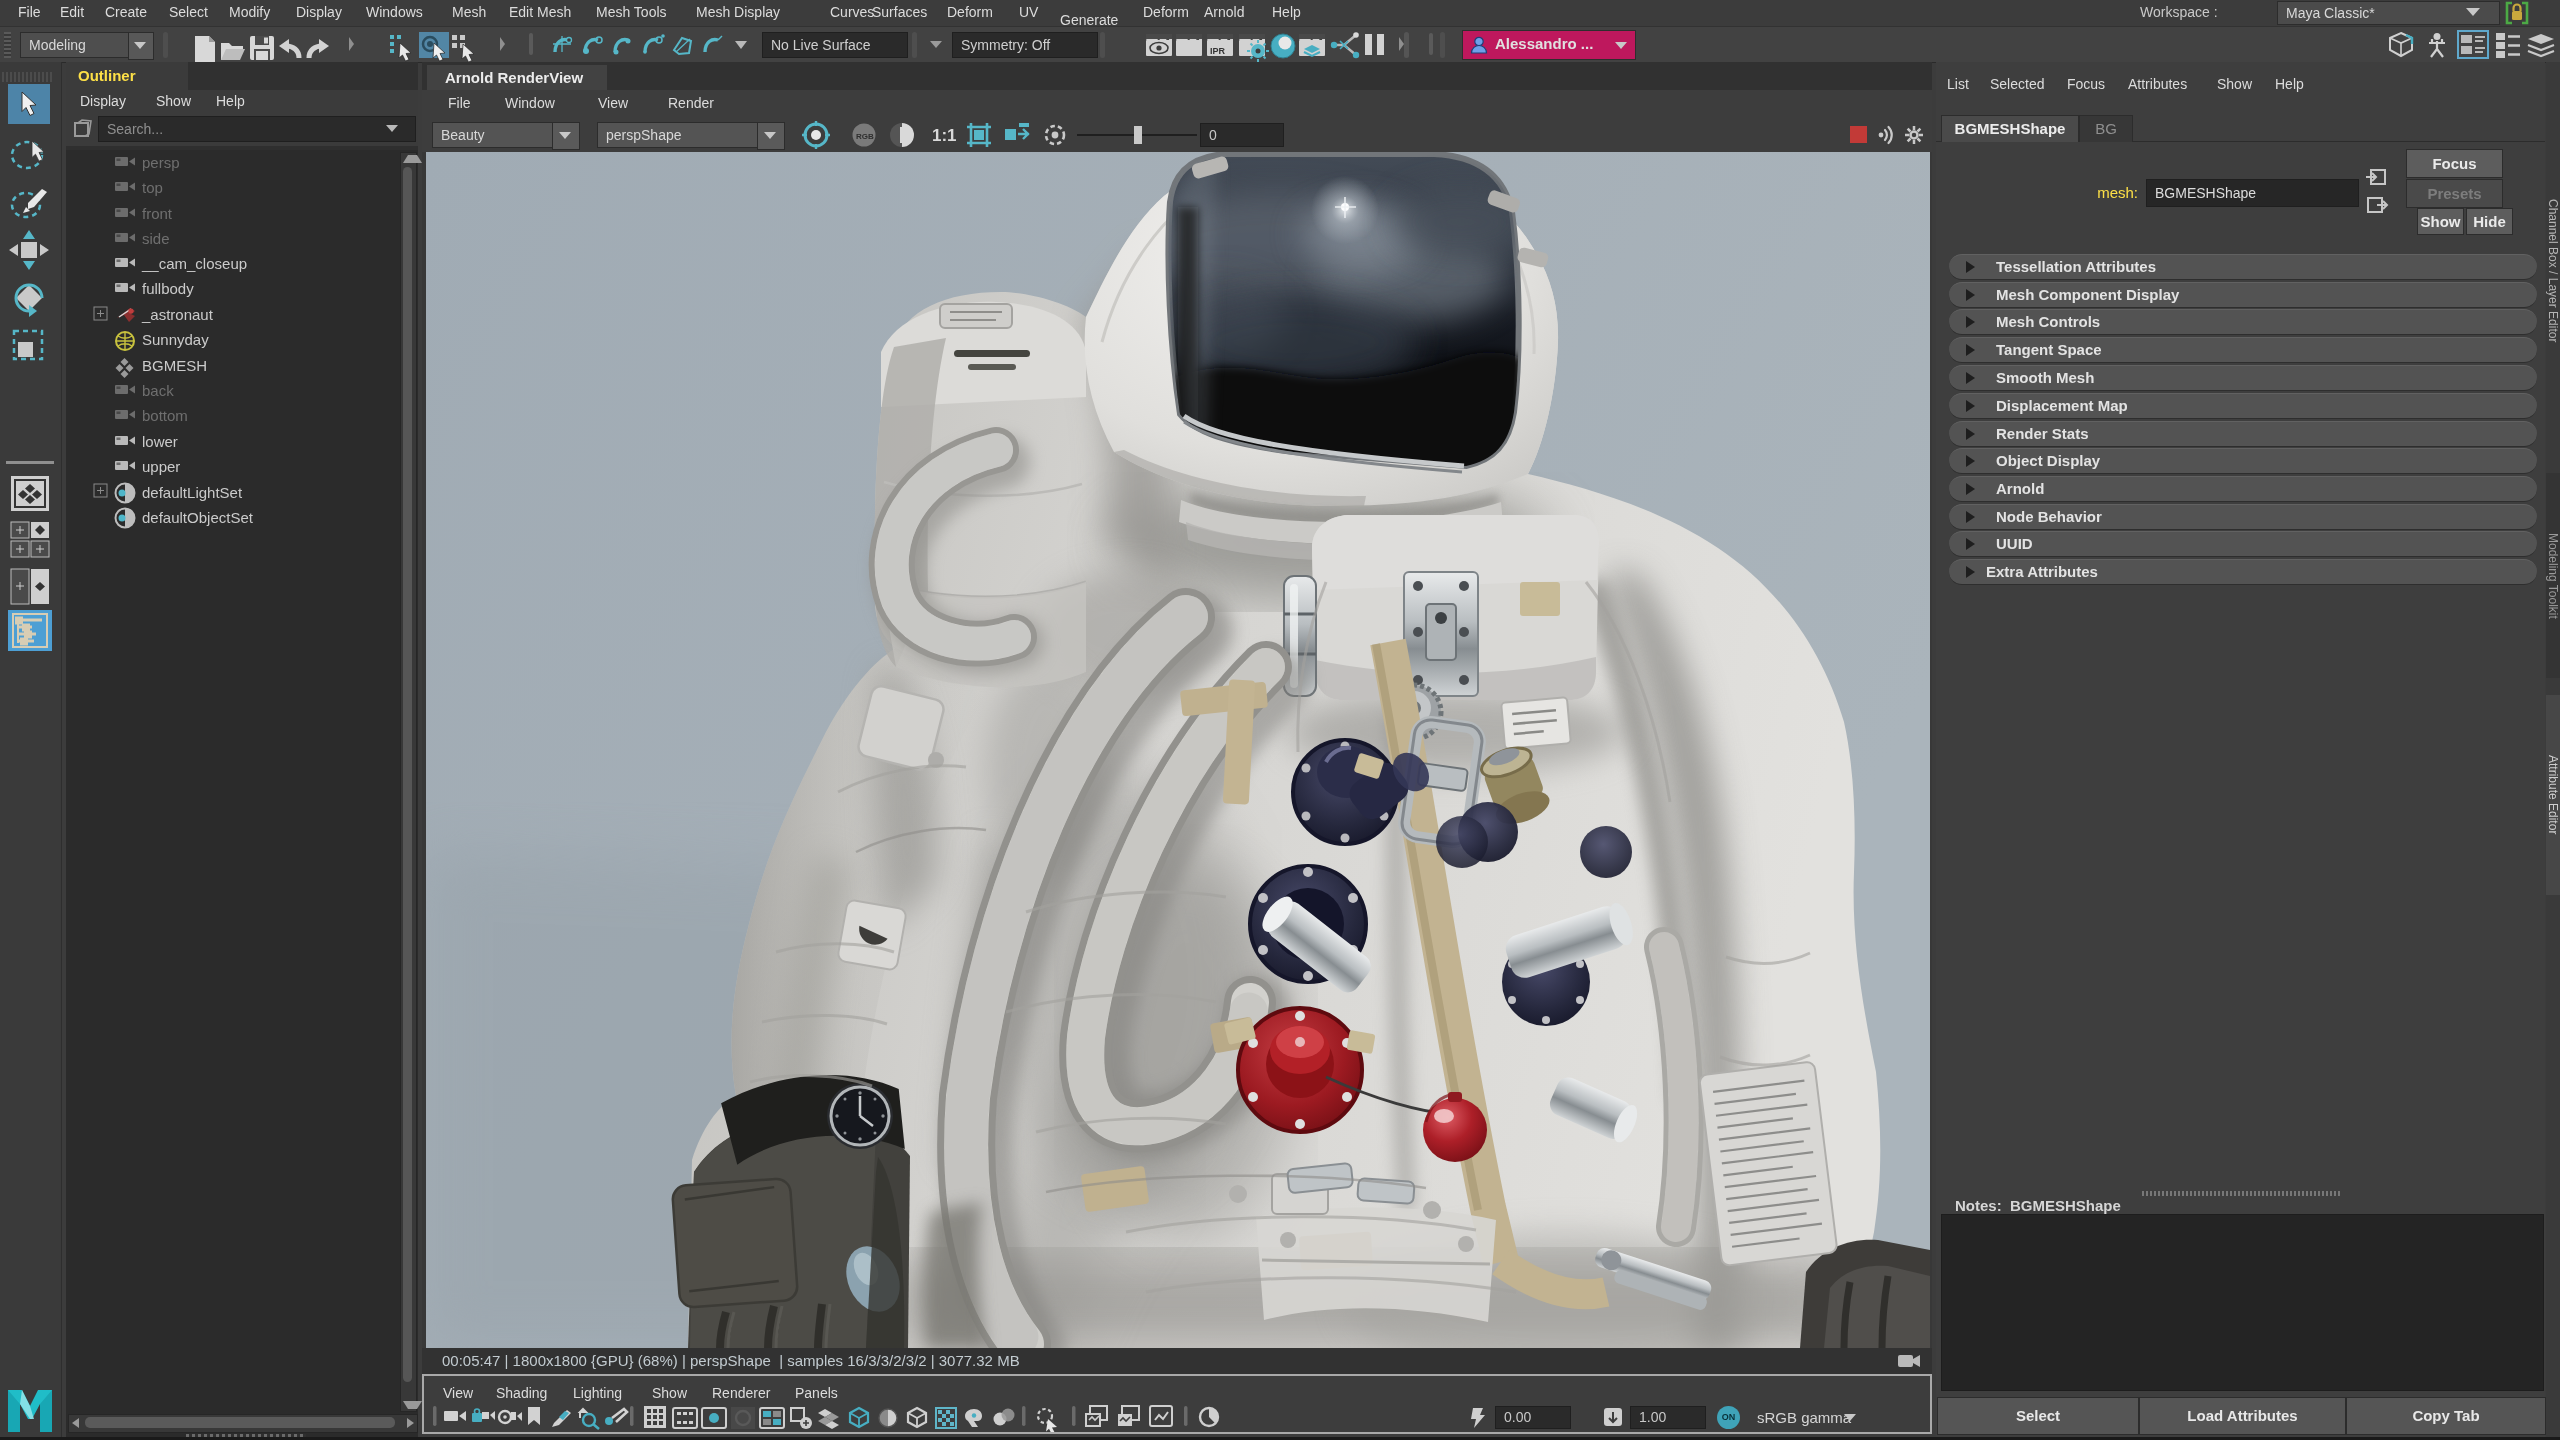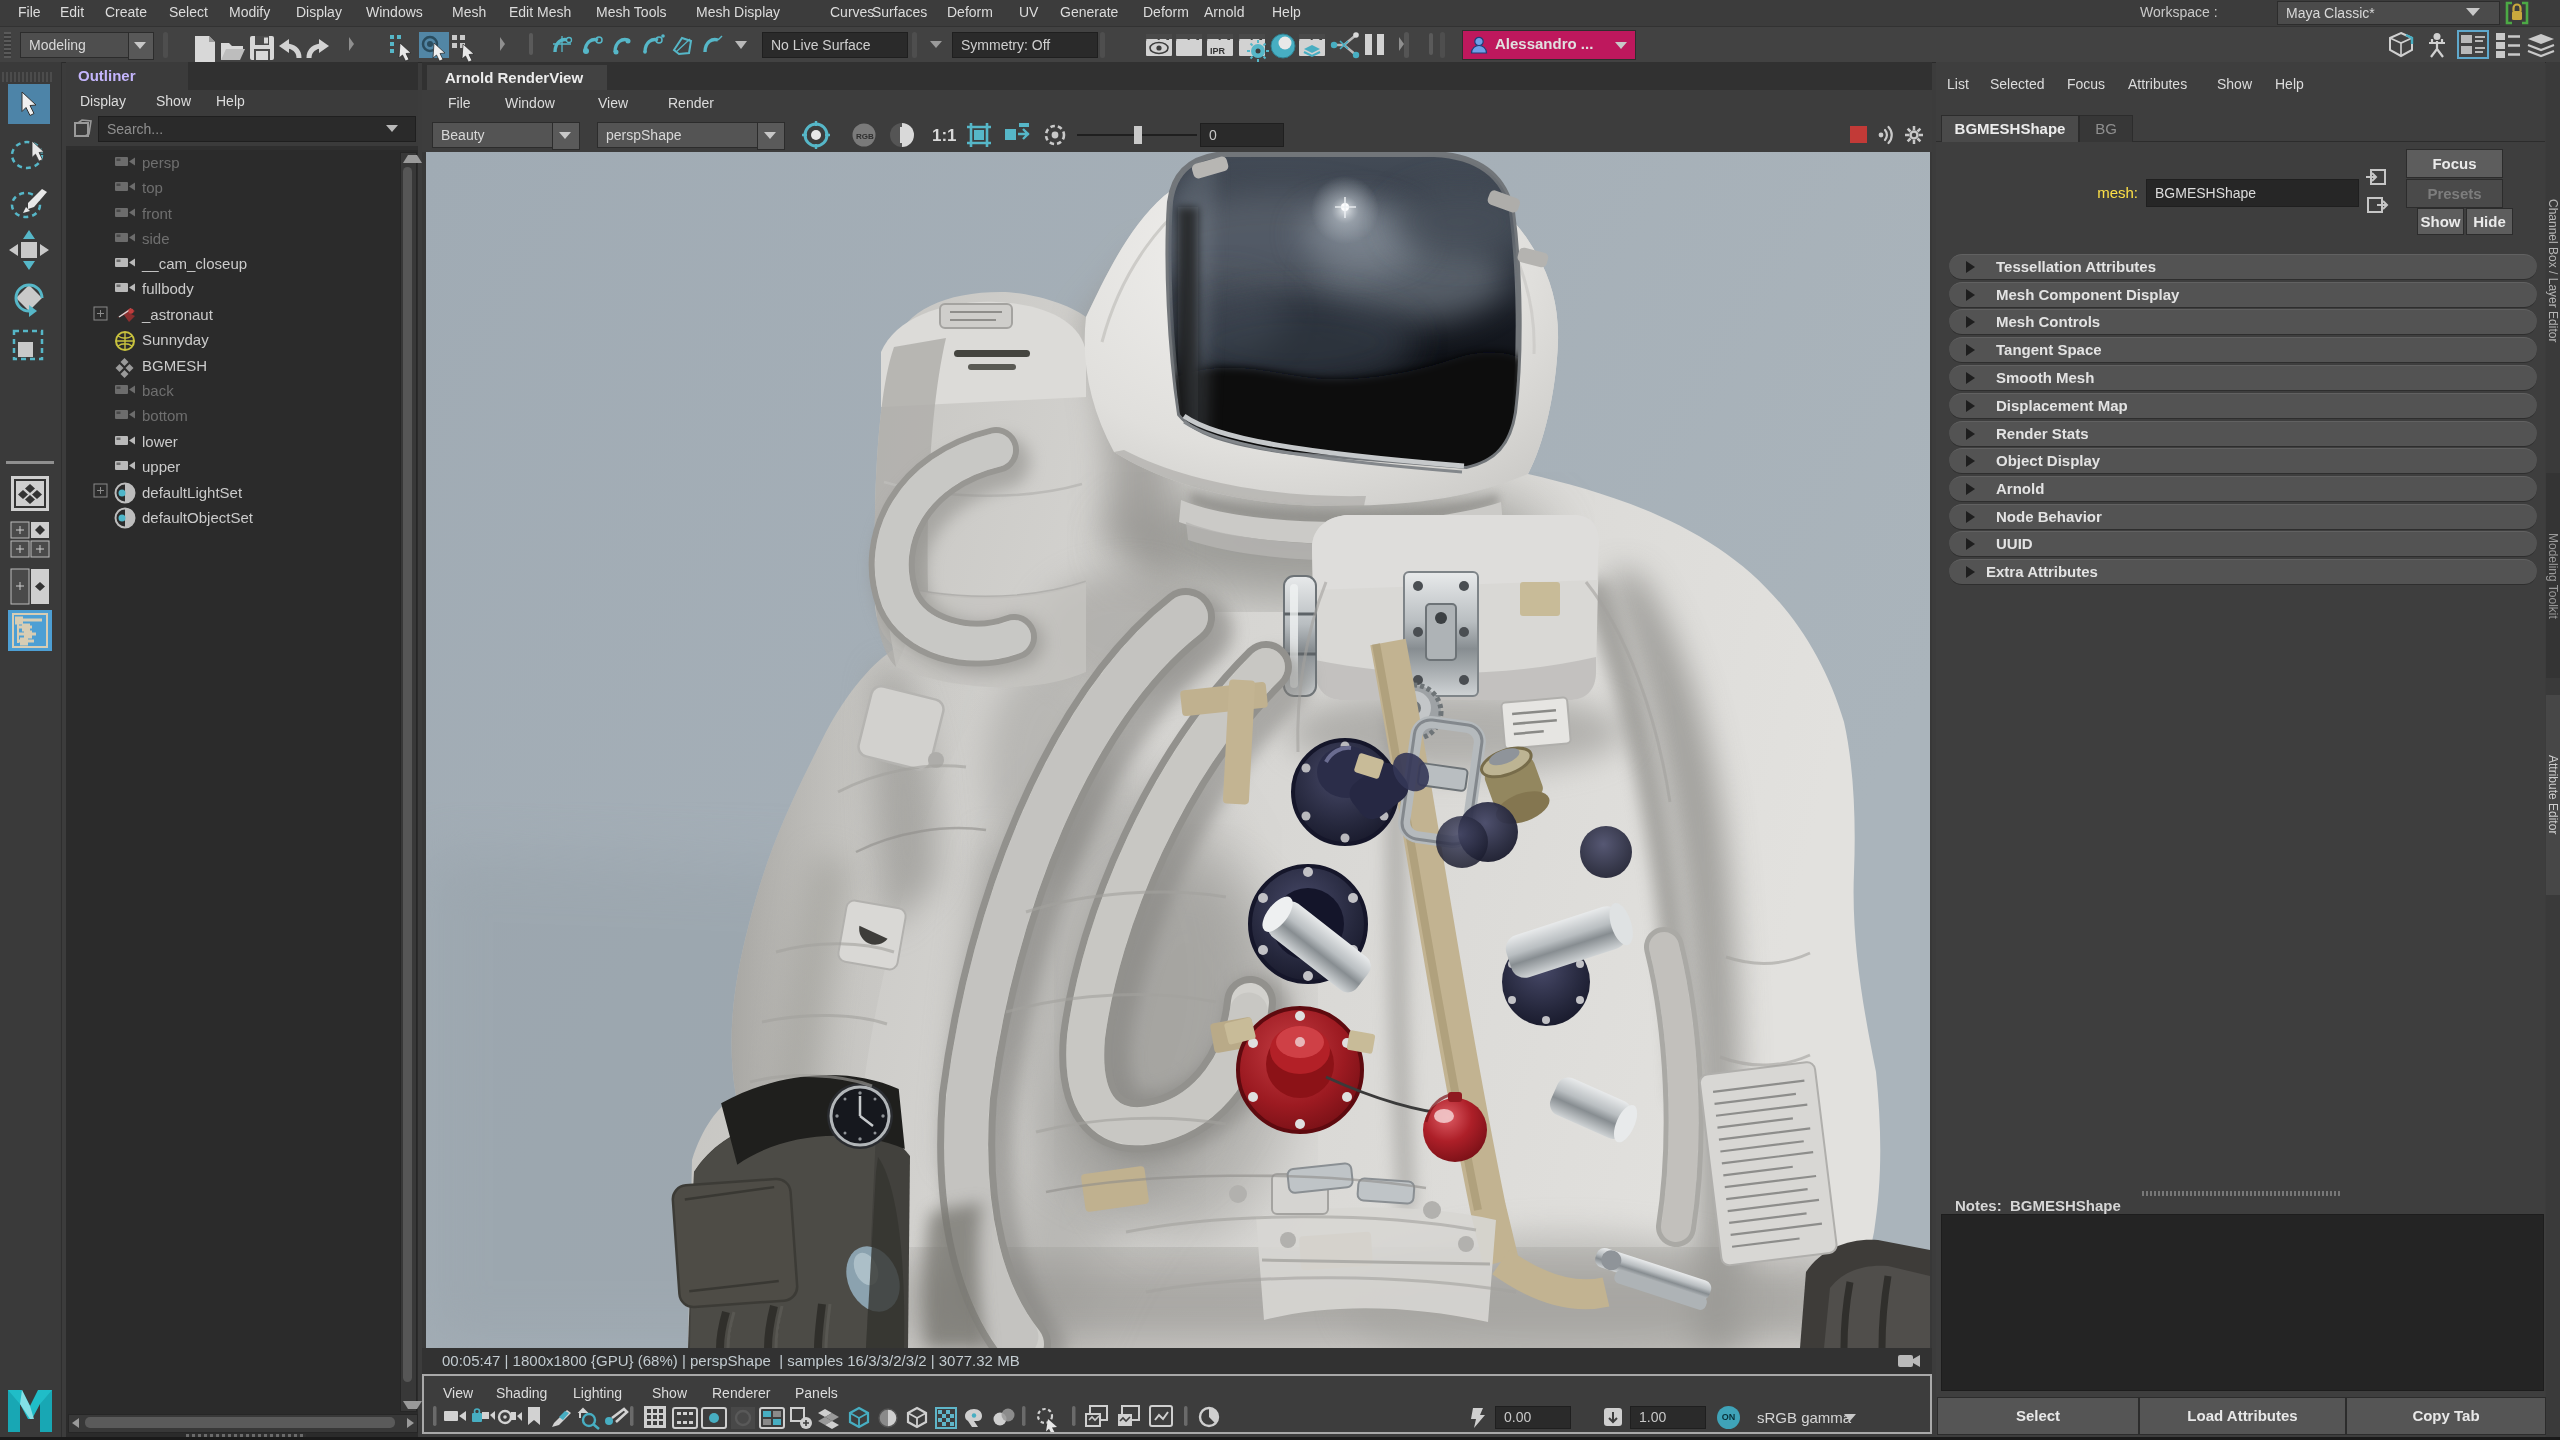--- a/index.html
+++ b/index.html
@@ -26,21 +26,21 @@
   <div class="abs menu" style="top:4px;left:296px;">Display</div>
   <div class="abs menu" style="top:4px;left:366px;">Windows</div>
   <div class="abs menu" style="top:4px;left:452px;">Mesh</div>
   <div class="abs menu" style="top:4px;left:509px;">Edit Mesh</div>
   <div class="abs menu" style="top:4px;left:596px;">Mesh Tools</div>
   <div class="abs menu" style="top:4px;left:696px;">Mesh Display</div>
   <div class="abs menu" style="top:4px;left:806px;margin-left:24px;">Curves</div>
   <div class="abs menu" style="top:4px;left:872px;">Surfaces</div>
   <div class="abs menu" style="top:4px;left:947px;">Deform</div>
   <div class="abs menu" style="top:4px;left:1019px;">UV</div>
-  <div class="abs menu" style="top:4px;left:1060px;">Generate</div>
+  <div class="abs menu" style="top:12px;left:1060px;">Generate</div>
   <div class="abs menu" style="top:4px;left:1143px;">Deform</div>
   <div class="abs menu" style="top:4px;left:1204px;">Arnold</div>
   <div class="abs menu" style="top:4px;left:1272px;">Help</div>
   <div class="abs menu" style="top:4px;left:2140px;color:#c9c9c9;">Workspace :</div>
   <div class="abs ddl" style="left:2277px;top:1px;width:213px;height:22px;line-height:22px;background:#4b4b4b;">Maya Classic*</div>
   <div class="abs" style="left:2466px;top:8px;width:0;height:0;border-left:7px solid transparent;border-right:7px solid transparent;border-top:8px solid #c8c8c8;"></div>
   <svg class="abs" style="left:2504px;top:1px;" width="26" height="24" viewBox="0 0 26 24">
     <path d="M8 2H3v20h5M18 2h5v20h-5" stroke="#4ca945" stroke-width="2.6" fill="none"></path>
     <rect x="8" y="10" width="10" height="9" rx="1.5" fill="#c9a83d"></rect>
     <path d="M9.5 10V7a3.5 3.5 0 017 0v3" stroke="#c9a83d" stroke-width="2.2" fill="none"></path>
@@ -306,21 +306,21 @@
     <g transform="translate(8,1328)">
         <path d="M0 0h14l8 16L30 0h14v42H32V14l-8 15h-4L12 14v28H0z" fill="#20bdc8"></path>
         <path d="M0 0l12 14v28H0zM44 0L32 14v28h12z" fill="#17a3b0" opacity=".85"></path>
         <path d="M14 0l8 16 4 13h-4L12 14z" fill="#8fe3e8" opacity=".9"></path>
       </g>
   </svg>
 </div>
 
 <div class="abs" style="left:66px;top:62px;width:352px;height:1375px;background:#2f2f2f;" id="outliner">
   <div class="abs" style="left:0;top:0;width:352px;height:28px;background:#303030;">
-    <div class="abs" style="left:0;top:0;width:110px;height:28px;background:#3b3b3b;color:#c4b5fd;font-size:15px;font-weight:bold;line-height:28px;padding-left:12px;">Outliner</div>
+    <div class="abs" style="left:0;top:0;width:110px;height:28px;background:#3b3b3b;color:#fde047;font-size:15px;font-weight:bold;line-height:28px;padding-left:12px;">Outliner</div>
   </div>
   <div class="abs" style="left:0;top:28px;width:352px;height:26px;background:#3b3b3b;">
     <div class="abs menu" style="left:14px;top:3px;">Display</div>
     <div class="abs menu" style="left:90px;top:3px;">Show</div>
     <div class="abs menu" style="left:150px;top:3px;">Help</div>
   </div>
   <div class="abs" style="left:0;top:50px;width:352px;height:34px;background:#3b3b3b;">
     <svg width="22" height="22" style="position:absolute;left:6px;top:6px;" viewBox="0 0 22 22">
         <rect x="3" y="5" width="13" height="13" fill="none" stroke="#9a9a9a" stroke-width="2"></rect>
         <path d="M6 5l4-3 9 1-2 13-4 2" fill="none" stroke="#9a9a9a" stroke-width="1.6"></path>

